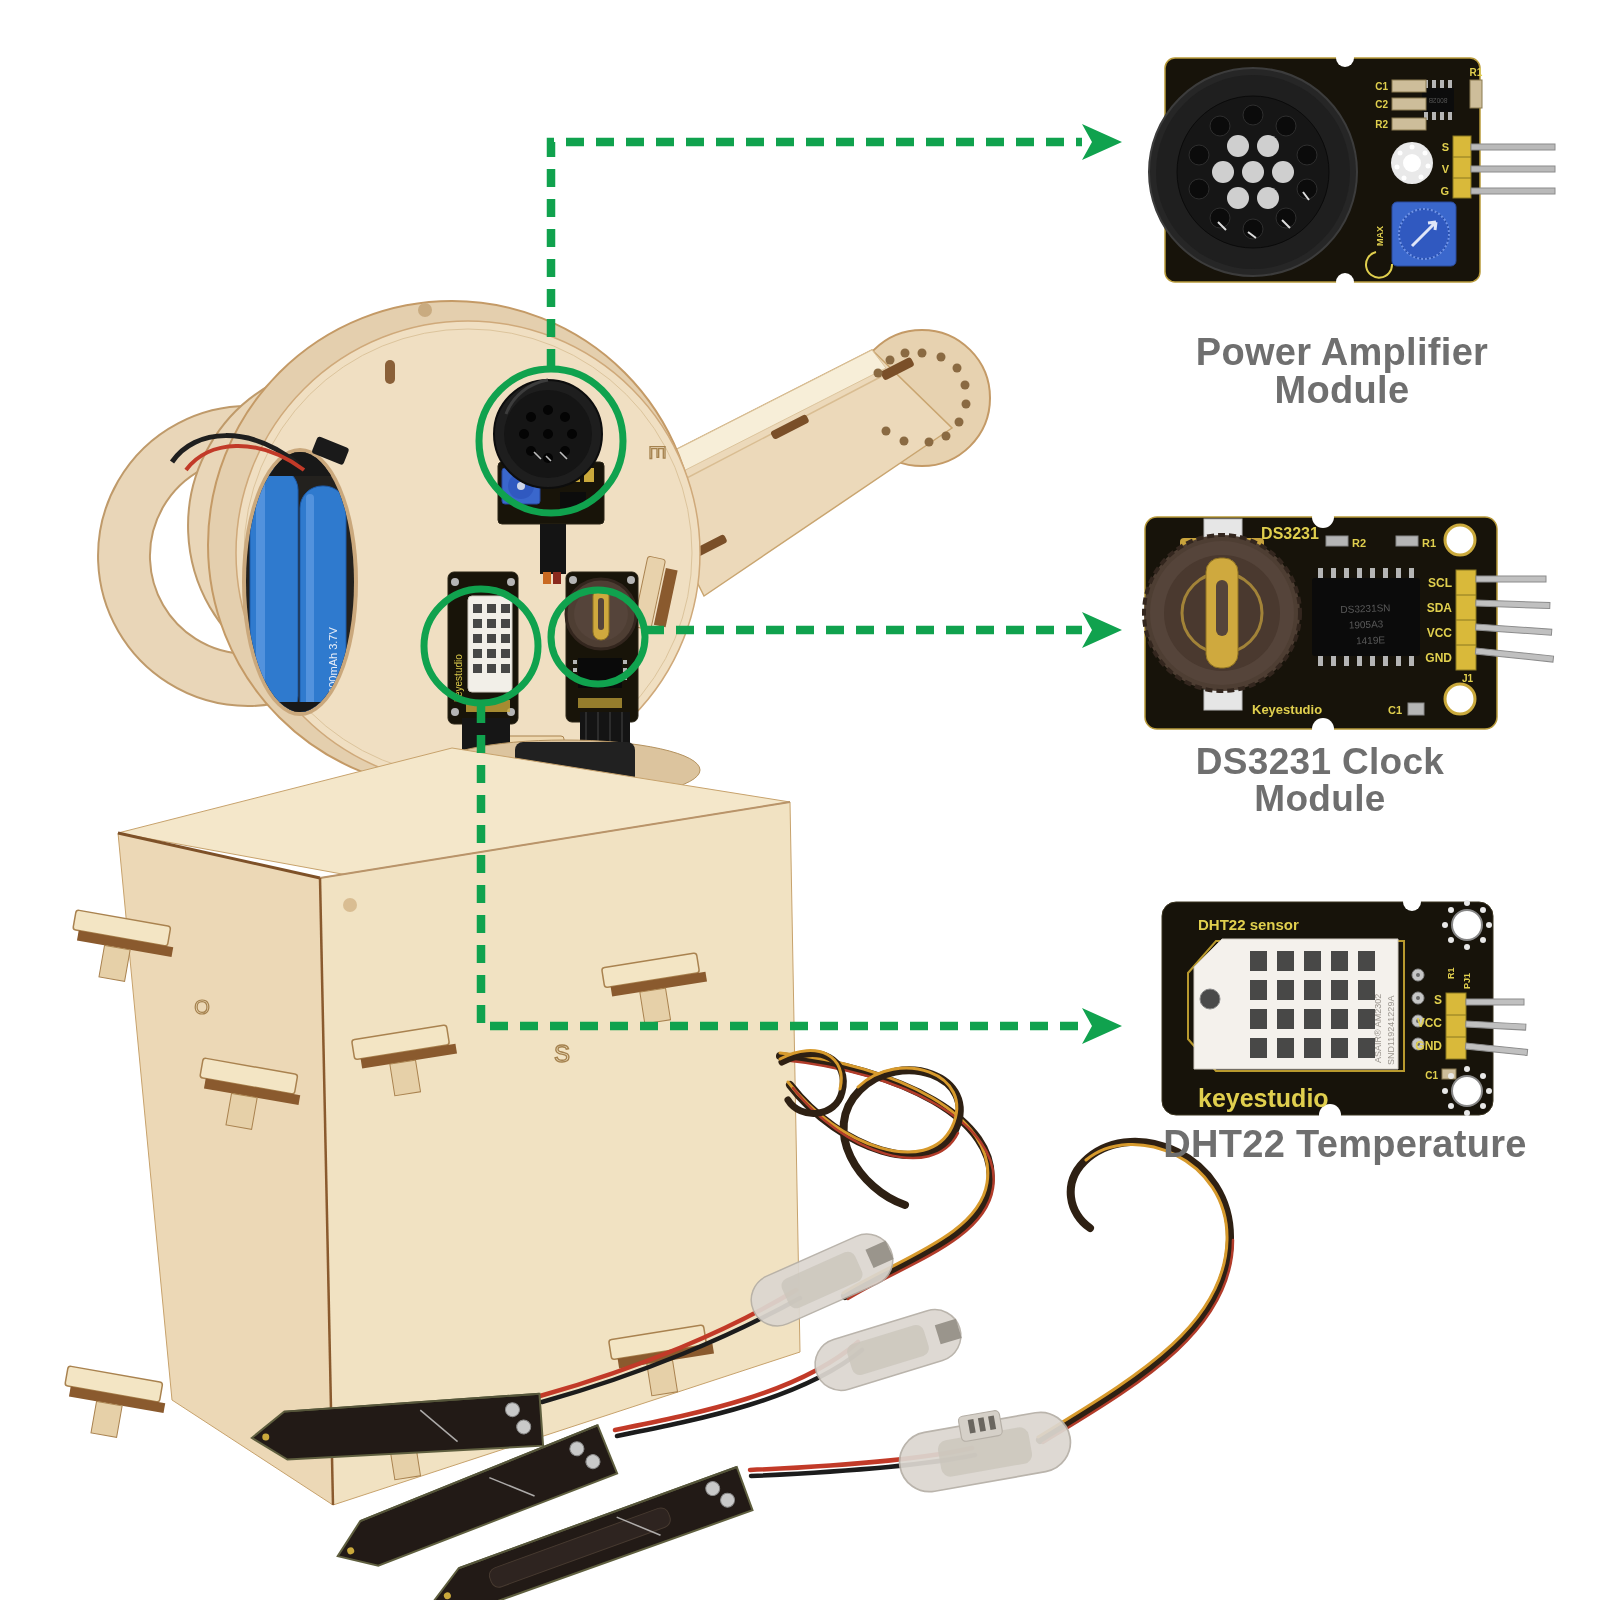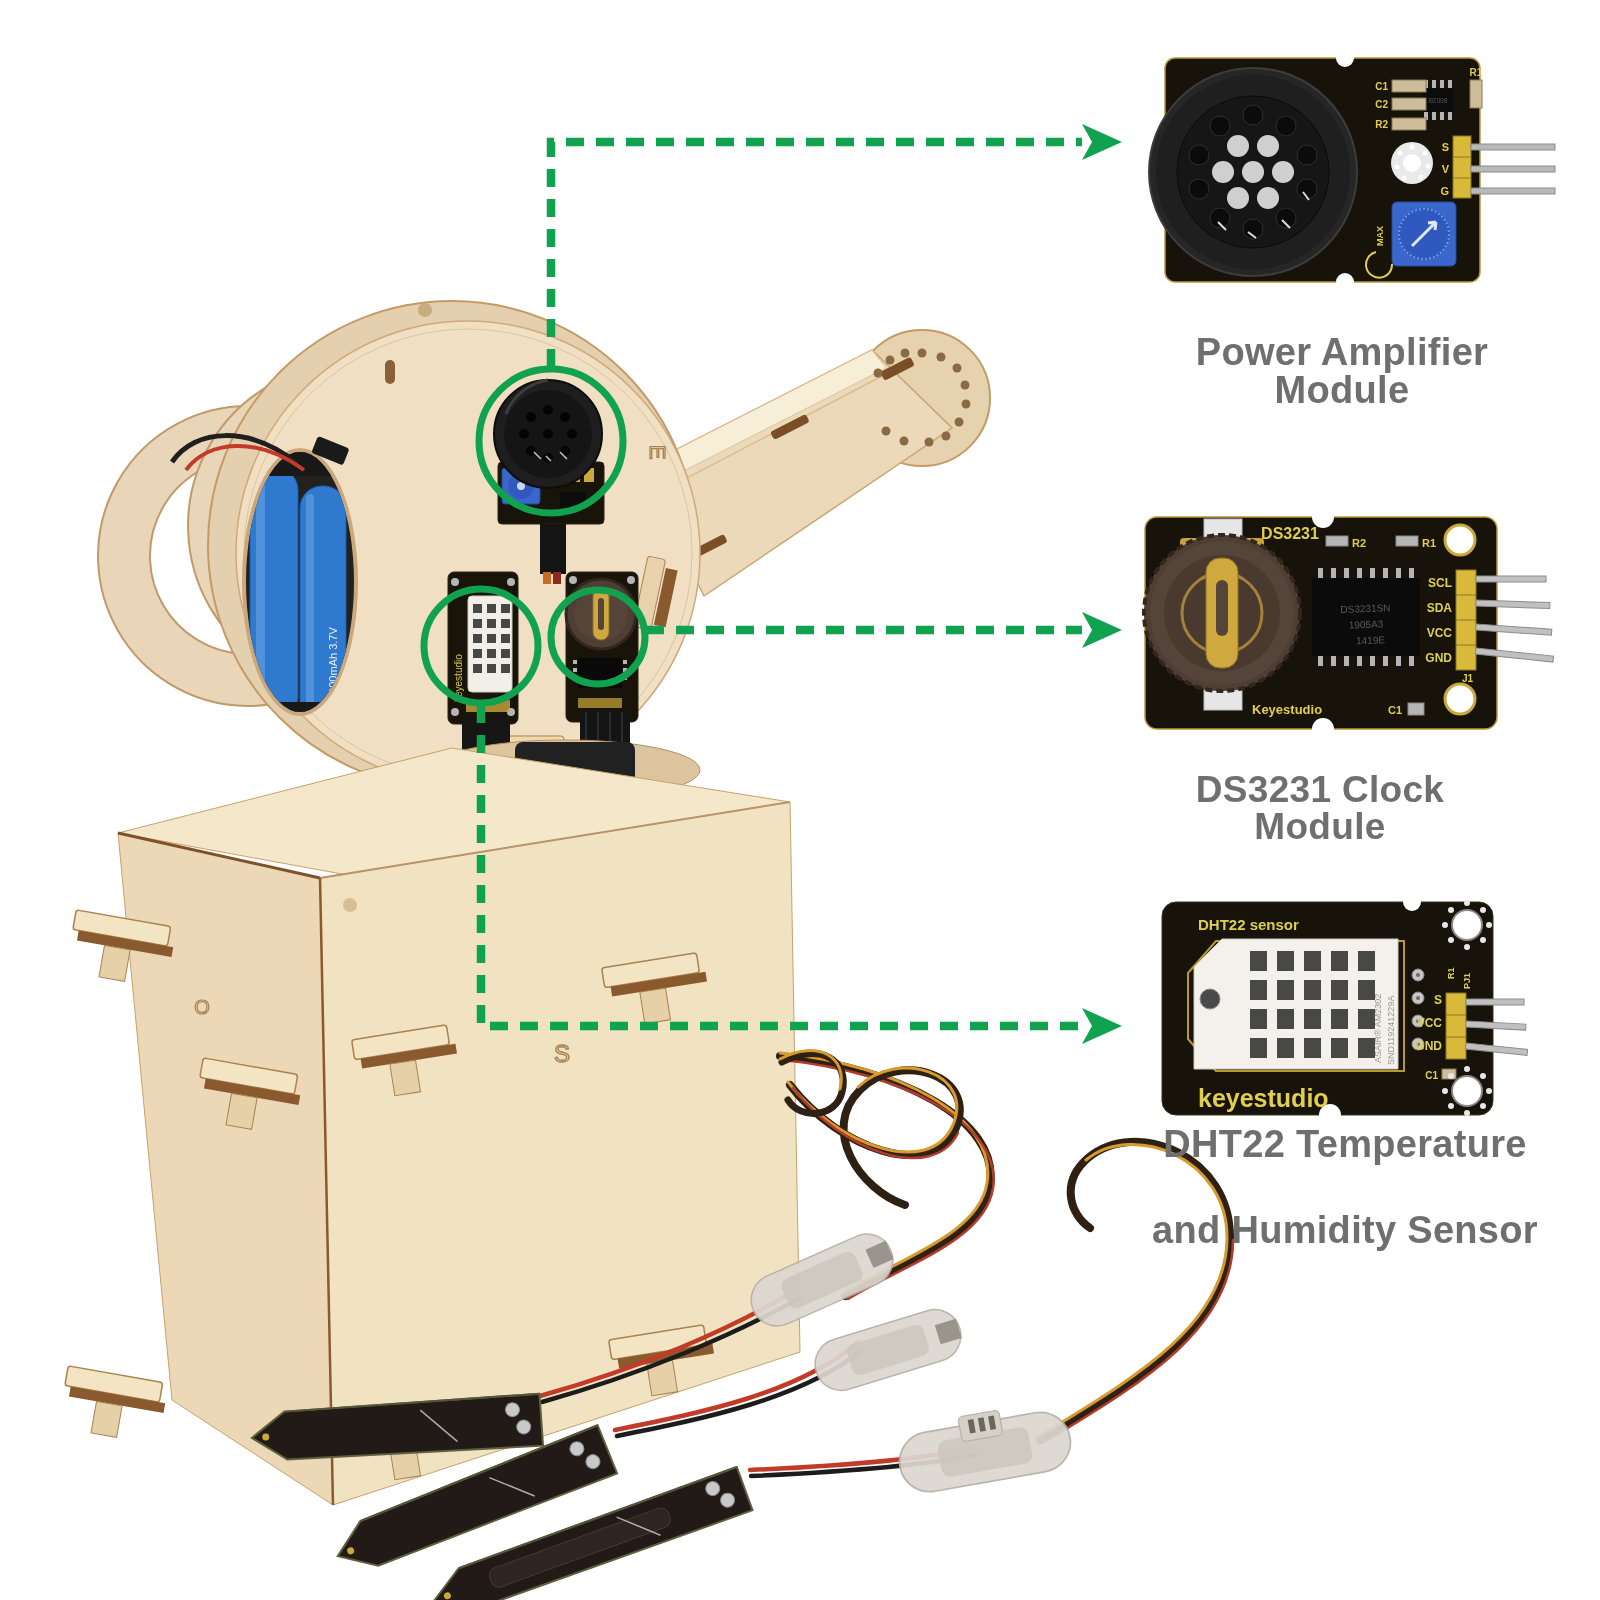--- a/index.html
+++ b/index.html
@@ -464,21 +464,21 @@
     <g fill="#c0c0c0" stroke="#8c8c8c">
       <rect x="336" y="66" width="70" height="6"></rect>
           <rect x="336" y="90" width="74" height="6" transform="rotate(2 336 90)"></rect>
       <rect x="336" y="114" width="76" height="6" transform="rotate(4 336 114)"></rect>
           <rect x="336" y="138" width="78" height="6" transform="rotate(6 336 138)"></rect>
     </g>
   </g>
   <circle cx="320" cy="30" r="15" fill="#fff" stroke="#caa93c" stroke-width="3"></circle>
   <circle cx="320" cy="189" r="15" fill="#fff" stroke="#caa93c" stroke-width="3"></circle>
 </svg>
-<div class="callout-label" style="left:1140px;top:744px;width:360px;font-size:37px">DS3231 Clock Module</div>
+<div class="callout-label" style="left:1140px;top:716px;width:360px;font-size:37px">DS3231 Clock Module</div>
 
 <svg class="callout-svg" style="left:1150px;top:895px" width="420" height="240" viewBox="0 0 420 240">
   <rect x="12" y="7" width="331" height="213" rx="14" fill="#17130a" stroke="#3a3420"></rect>
   <circle cx="262" cy="7" r="9" fill="#fff"></circle>
       <circle cx="180" cy="220" r="11" fill="#fff"></circle>
   <text class="silk" x="48" y="35" font-size="15">DHT22 sensor</text>
   <polygon points="66,46 254,46 254,176 66,176 38,144 38,78" fill="none" stroke="#b8992e" stroke-width="2"></polygon>
   <g>
     <polygon points="44,72 72,44 248,44 248,174 44,174" fill="#f4f1ec" stroke="#cfc9bf"></polygon>
     <circle cx="60" cy="104" r="10" fill="#4a4a4a" stroke="#8a8a8a"></circle>
@@ -561,21 +561,20 @@
           <circle cx="333" cy="211" r="3"></circle>
           <circle cx="317" cy="218" r="3"></circle>
           <circle cx="301" cy="211" r="3"></circle>
           <circle cx="295" cy="196" r="3"></circle>
           <circle cx="301" cy="181" r="3"></circle>
         </g>
   </g>
   <text class="silk" x="48" y="212" font-size="25">keyestudio</text>
 </svg>
 <div class="callout-label" style="left:1140px;top:1098px;width:410px">DHT22 Temperature</div>
-<div class="callout-label" style="left:1140px;top:1184px;width:410px">and Humidity Sensor</div>
 
 <svg id="overlay" width="1600" height="1600" viewBox="0 0 1600 1600">
   <g fill="none" stroke="#10a24e" stroke-width="7">
     <circle cx="551" cy="441" r="72"></circle>
     <circle cx="481" cy="646" r="57"></circle>
     <circle cx="598" cy="637" r="47"></circle>
   </g>
   <g fill="none" stroke="#10a24e" stroke-width="8.5" stroke-dasharray="18 12">
     <path d="M551,367 L551,142 L1082,142"></path>
     <path d="M646,630 L1082,630"></path>

